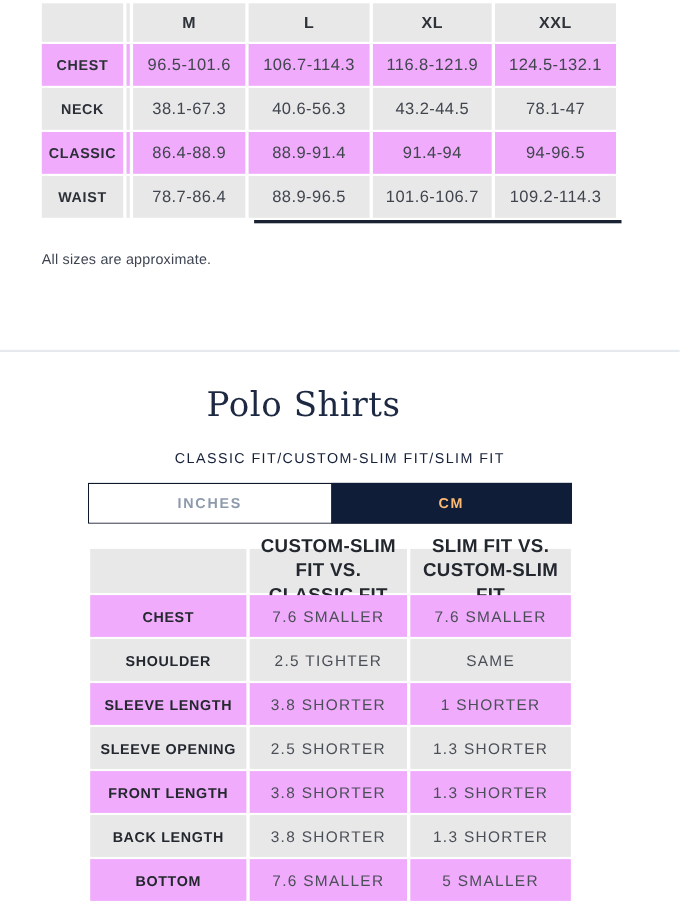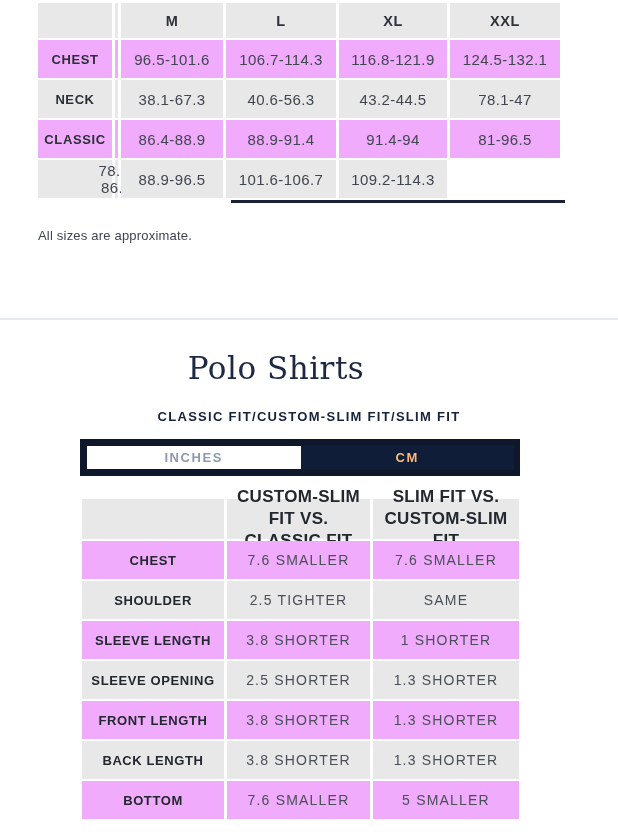--- a/index.html
+++ b/index.html
@@ -42,28 +42,28 @@
 
   
   .polo-title {
     position:absolute; left:0; top:350px; width:552px;
     text-align:center;
     font-family:"DejaVu Serif","Liberation Serif",serif;
     font-size:31px; font-weight:400; color:#1d2942; letter-spacing:.5px;
   }
   .fit-subtitle {
     position:absolute; left:0; top:409px; width:618px;
-    text-align:center; font-size:13px; font-weight:bold;
+    text-align:center; font-size:13px; font-weight:normal;
     color:#16213a; letter-spacing:1.3px;
   }
 
   
   .unit-toggle {
     position:absolute; left:80px; top:439px; width:440px; height:37px;
-    display:flex; box-sizing:border-box; border:7px solid #0f172a; background:#fff;
+    display:flex; box-sizing:border-box; border:1px solid #0f172a; background:#fff;
   }
   .unit-tab {
     flex:1; display:flex; align-items:center; justify-content:center;
     font-size:13px; font-weight:bold; letter-spacing:1.6px; cursor:pointer;
   }
   .unit-tab.inactive { color:#8d9aad; background:#ffffff; }
   .unit-tab.active   { color:#fdba74; background:#0f1d38; margin:-1px -1px -1px 0; }
 
   
   .fit-table {
@@ -104,22 +104,23 @@
   <div class="cell bg-dark val">38.1-67.3</div>
   <div class="cell bg-dark val">40.6-56.3</div>
   <div class="cell bg-dark val">43.2-44.5</div>
   <div class="cell bg-dark val">78.1-47</div>
 
   <div class="cell bg-light row-lbl">CLASSIC</div>
   <div class="cell bg-light"></div>
   <div class="cell bg-light val">86.4-88.9</div>
   <div class="cell bg-light val">88.9-91.4</div>
   <div class="cell bg-light val">91.4-94</div>
-  <div class="cell bg-light val">81-96.5</div>
+  <div class="cell bg-light val">94-96.5</div>
 
+  <div class="cell bg-dark row-lbl">WAIST</div>
   <div class="cell bg-dark"></div>
   <div class="cell bg-dark val">78.7-86.4</div>
   <div class="cell bg-dark val">88.9-96.5</div>
   <div class="cell bg-dark val">101.6-106.7</div>
   <div class="cell bg-dark val">109.2-114.3</div>
 </div>
 
 <div class="scrollbar-thumb"></div>
 
 <div class="notes">

